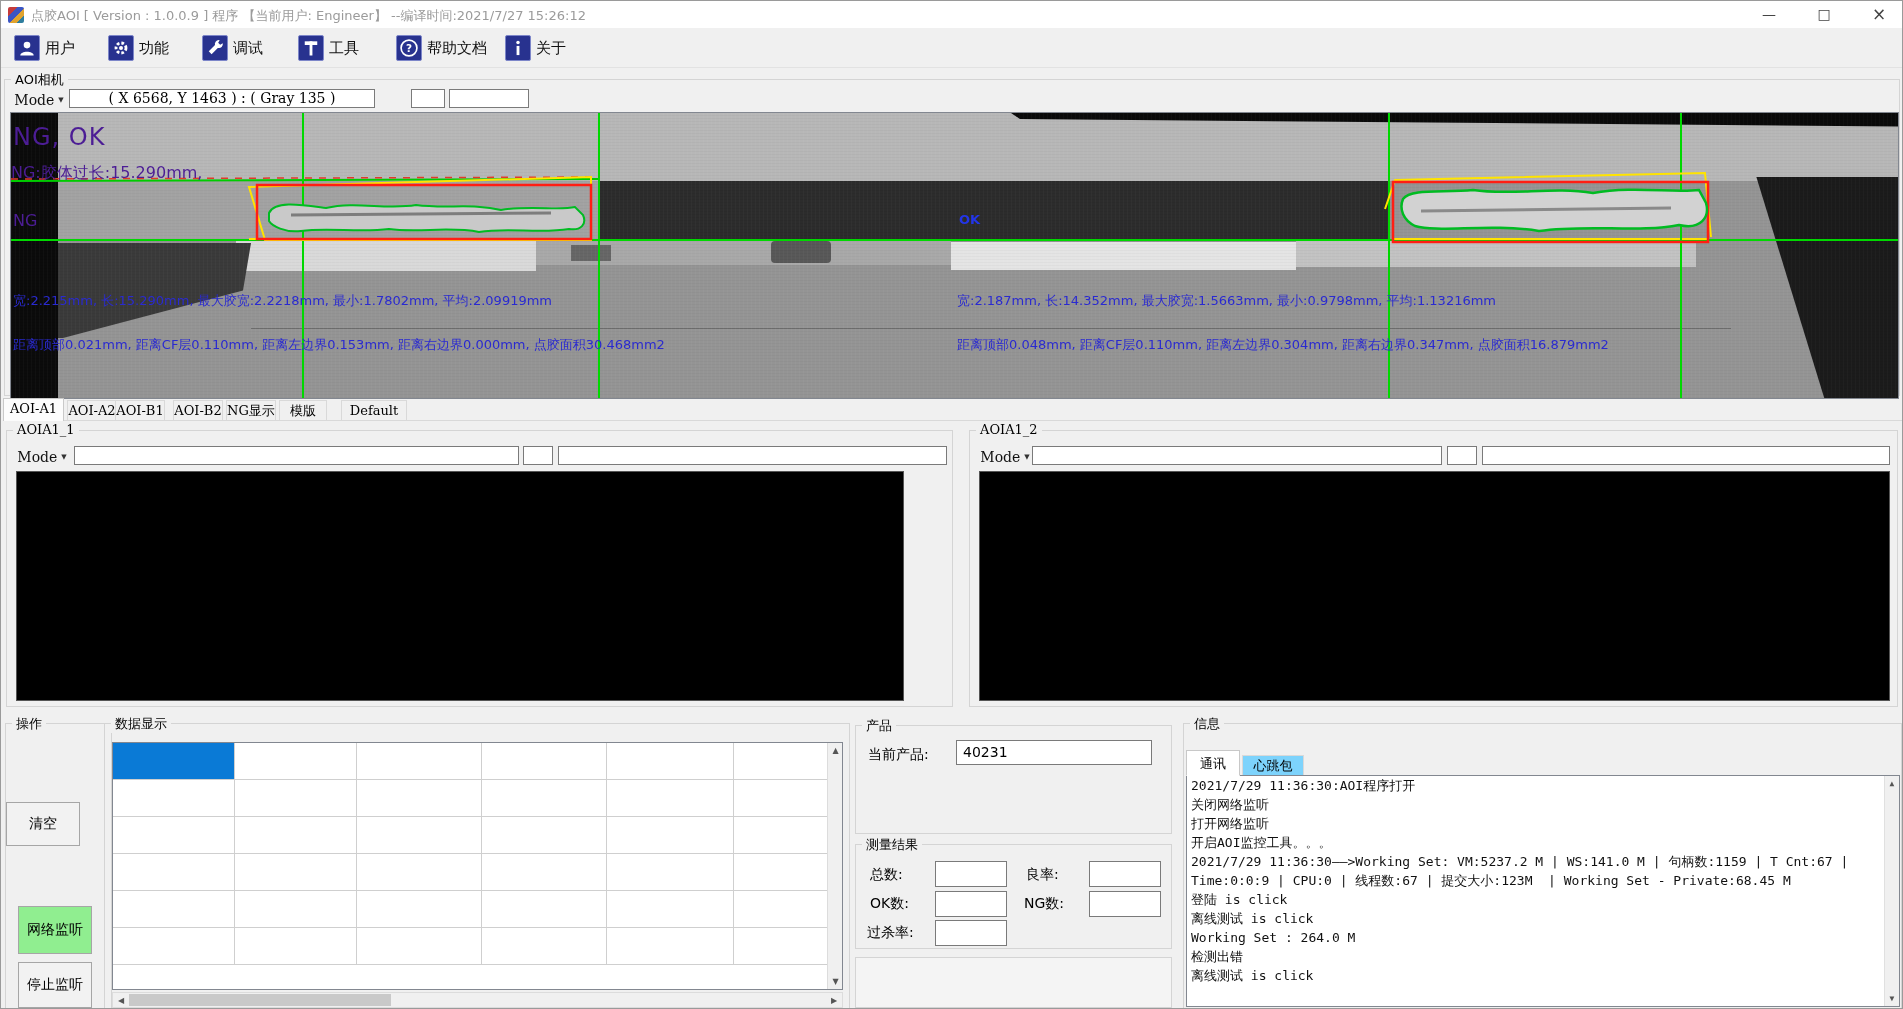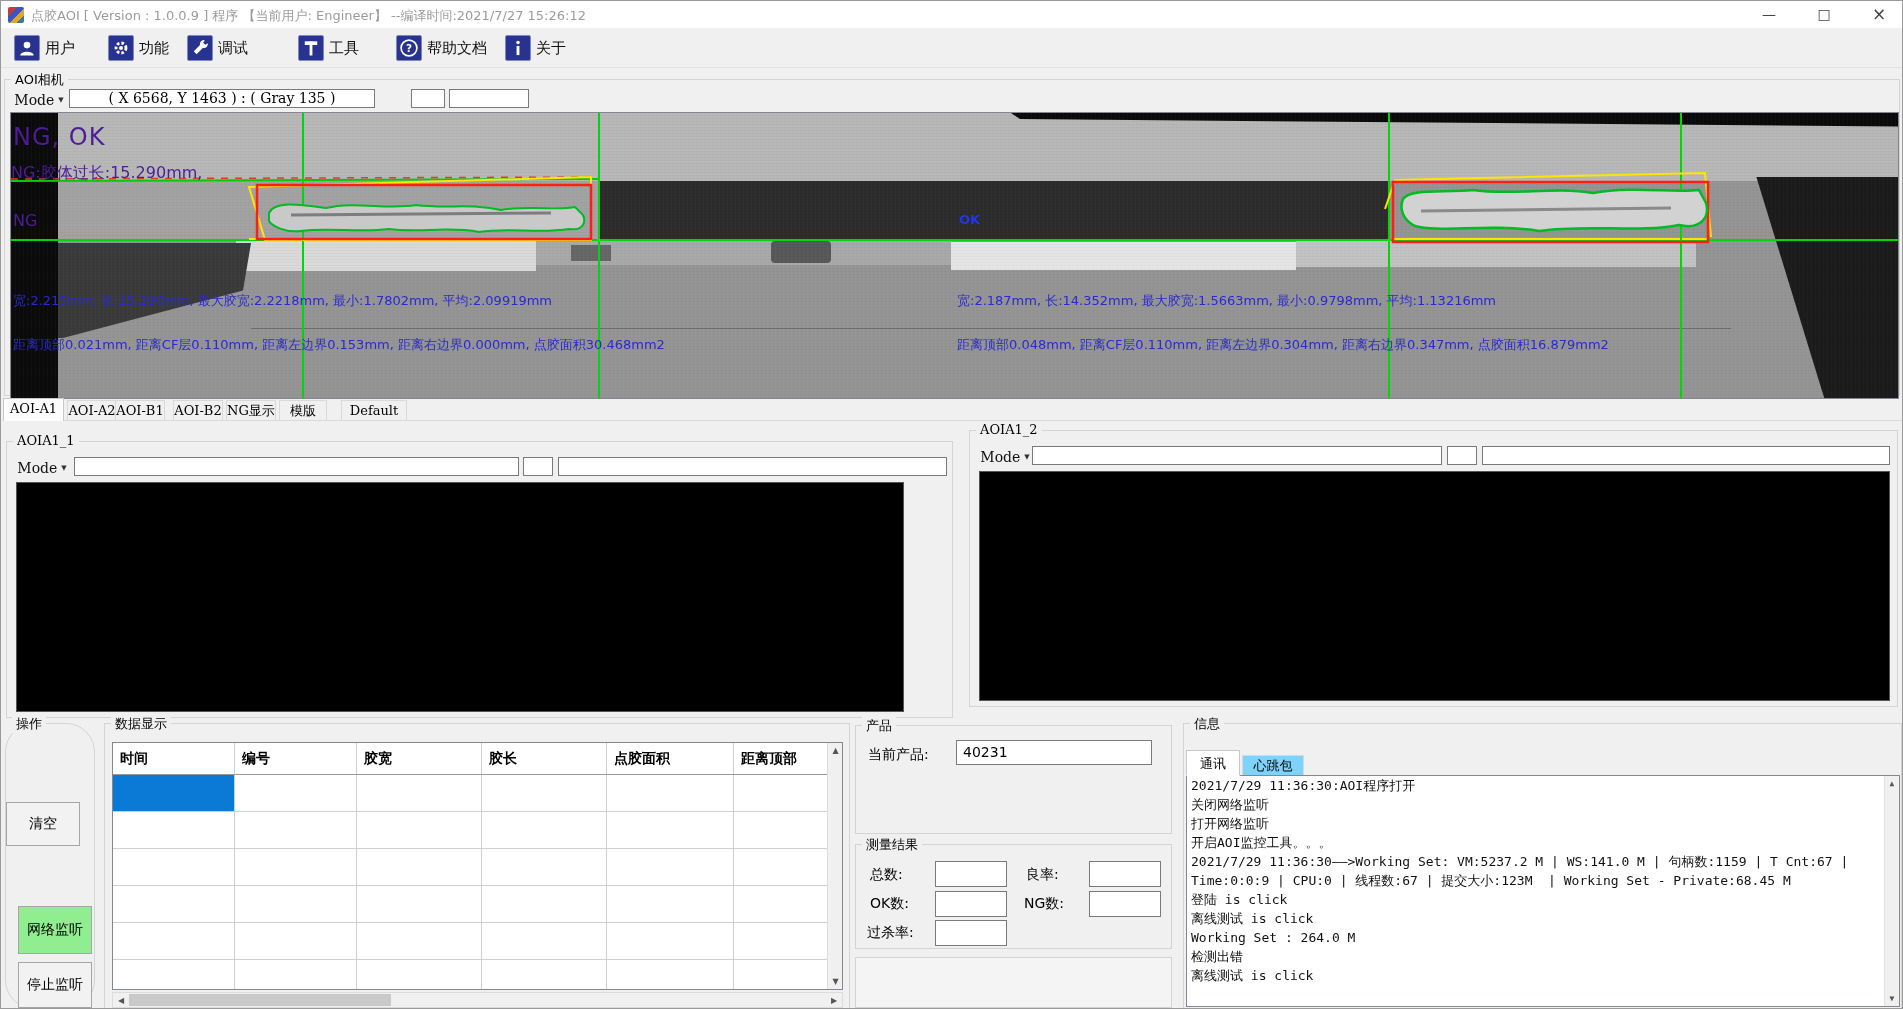--- a/index.html
+++ b/index.html
@@ -89,21 +89,21 @@
     </div>
     <div class="tbitem" style="left:103px;">
       <span class="tbicon">
         <svg width="20" height="20" viewBox="0 0 24 24">
             <circle cx="12" cy="12" r="6" fill="none" stroke="#fff" stroke-width="3.4" stroke-dasharray="3.2 2.4"></circle>
             <circle cx="12" cy="12" r="2.4" fill="#fff"></circle>
           </svg>
       </span>
         <span class="tblabel">功能</span>
     </div>
-    <div class="tbitem" style="left:182px;">
+    <div class="tbitem" style="left:197px;">
       <span class="tbicon">
         <svg width="20" height="20" viewBox="0 0 24 24">
             <path d="M16.5 2.5a4.7 4.7 0 0 0-4.5 6L4.5 16l3.4 3.4 7.5-7.5a4.7 4.7 0 0 0 5.9-5.6l-3.1 1.8-2.4-2.4 1.8-3z" fill="#fff"></path>
           </svg>
       </span>
         <span class="tblabel">调试</span>
     </div>
     <div class="tbitem" style="left:293px;">
       <span class="tbicon">
         <svg width="20" height="20" viewBox="0 0 24 24">
@@ -205,21 +205,21 @@
 
   <div class="mtab active" style="left:2px;width:61px;">AOI-A1</div>
   <div class="mtab" style="left:66px;width:50px;">AOI-A2</div>
   <div class="mtab" style="left:114px;width:50px;">AOI-B1</div>
   <div class="mtab" style="left:172px;width:50px;">AOI-B2</div>
   <div class="mtab" style="left:225px;width:50px;">NG显示</div>
   <div class="mtab" style="left:278px;width:48px;">模版</div>
   <div class="mtab" style="left:340px;width:66px;">Default</div>
   <div class="abs" style="left:2px;top:419px;width:1899px;height:1px;background:#d9d9d9;"></div>
 
-  <div class="group" style="left:5px;top:429px;width:947px;height:277px;margin-top:11px;">
+  <div class="group" style="left:5px;top:429px;width:947px;height:277px;">
     <span class="legend" style="font-family:'DejaVu Serif','Liberation Serif',serif;">AOIA1_1</span>
     <div class="modebtn" style="left:8px;top:16px;width:54px;">
       <span>Mode</span>
       <span class="dd">▼</span>
     </div>
     <div class="sunken abs" style="left:67px;top:15px;width:445px;height:19px;"></div>
     <div class="sunken abs" style="left:516px;top:15px;width:30px;height:19px;"></div>
     <div class="sunken abs" style="left:551px;top:15px;width:389px;height:19px;"></div>
     <div class="blackbox" style="left:9px;top:40px;width:888px;height:230px;"></div>
   </div>
@@ -229,39 +229,31 @@
     <div class="modebtn" style="left:8px;top:16px;width:54px;">
       <span>Mode</span>
       <span class="dd">▼</span>
     </div>
     <div class="sunken abs" style="left:62px;top:15px;width:410px;height:19px;"></div>
     <div class="sunken abs" style="left:477px;top:15px;width:30px;height:19px;"></div>
     <div class="sunken abs" style="left:512px;top:15px;width:408px;height:19px;"></div>
     <div class="blackbox" style="left:9px;top:40px;width:911px;height:230px;"></div>
   </div>
 
-  <div class="group" style="left:4px;top:722px;width:90px;height:286px;border-radius:29px;">
+  <div class="group" style="left:4px;top:722px;width:107px;height:286px;">
     <span class="legend">操作</span>
     <div class="btn" style="left:0;top:78px;width:74px;height:44px;">清空</div>
     <div class="btn green" style="left:12px;top:182px;width:74px;height:48px;">网络监听</div>
     <div class="btn" style="left:12px;top:238px;width:74px;height:46px;">停止监听</div>
   </div>
 
   <div class="group" style="left:103px;top:722px;width:746px;height:286px;">
     <span class="legend">数据显示</span>
 
     <div class="dtable" style="left:7px;top:18px;width:731px;height:248px;">
-      <div class="hrow">
-        <div class="hcell" style="width:122px;">时间</div>
-        <div class="hcell" style="width:122px;">编号</div>
-        <div class="hcell" style="width:125px;">胶宽</div>
-        <div class="hcell" style="width:125px;">胶长</div>
-        <div class="hcell" style="width:127px;">点胶面积</div>
-        <div class="hcell" style="width:95px;border-right:none;">距离顶部</div>
-      </div>
       <div class="drow">
         <div class="dcell selcell" style="width:122px;"></div>
         <div class="dcell" style="width:122px;"></div>
           <div class="dcell" style="width:125px;"></div>
         <div class="dcell" style="width:125px;"></div>
           <div class="dcell" style="width:127px;"></div>
           <div class="dcell" style="width:95px;border-right:none;"></div>
       </div>
       <div class="drow">
           <div class="dcell" style="width:122px;"></div>

